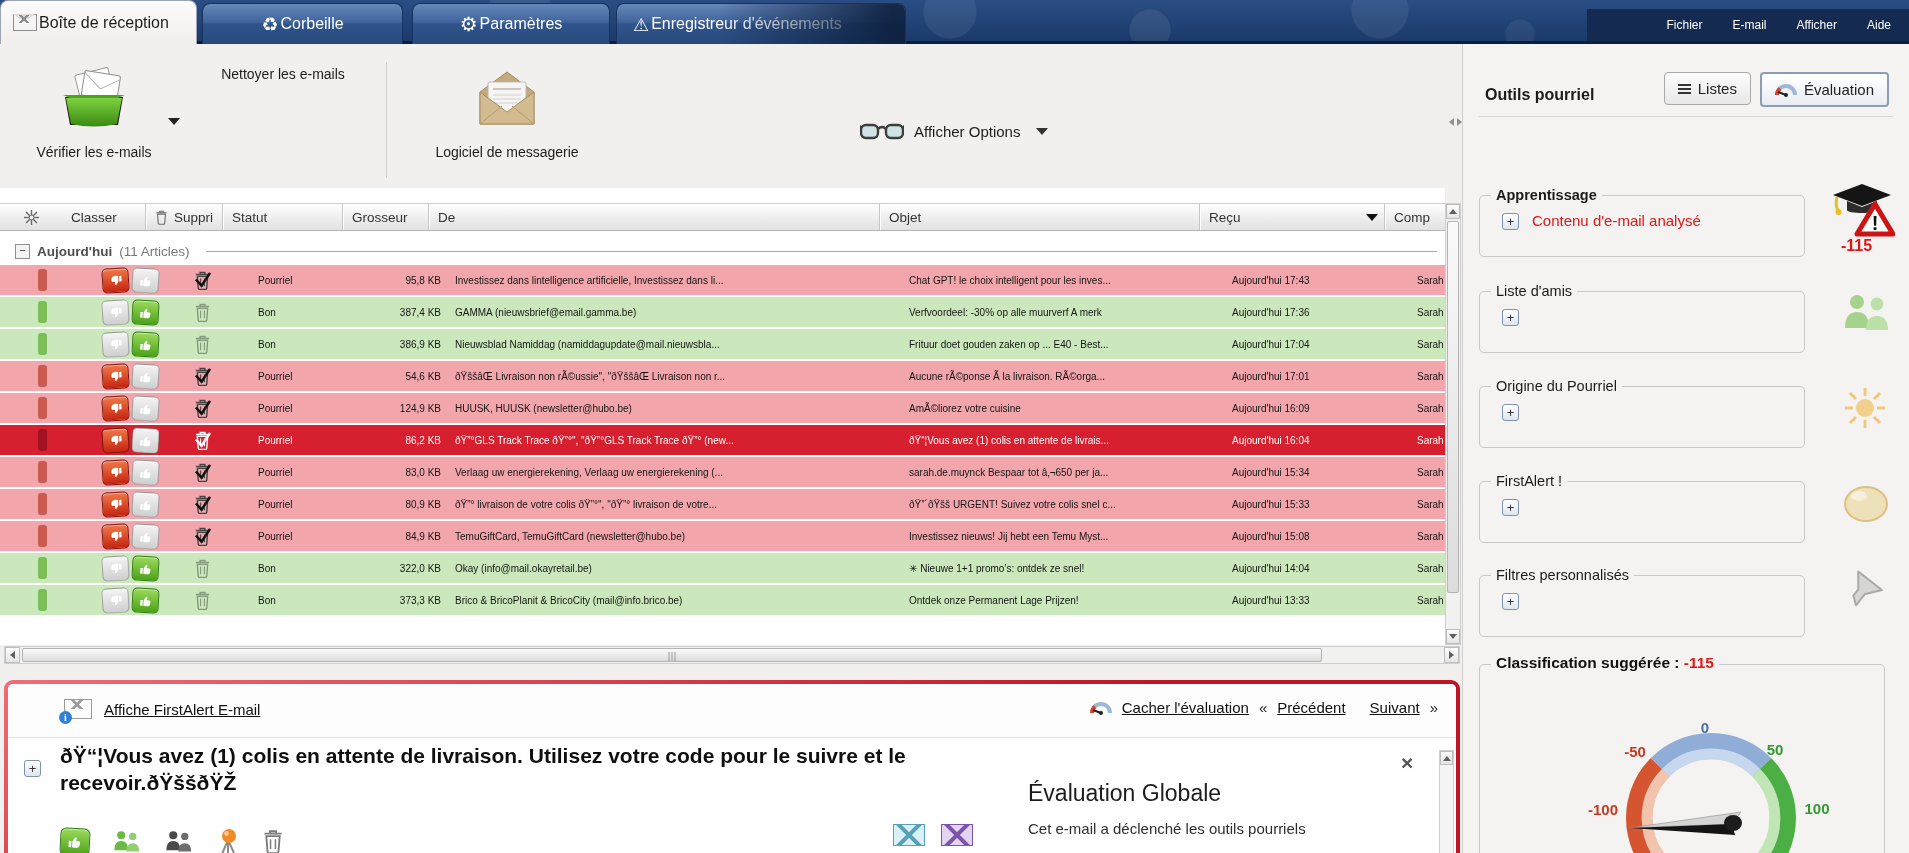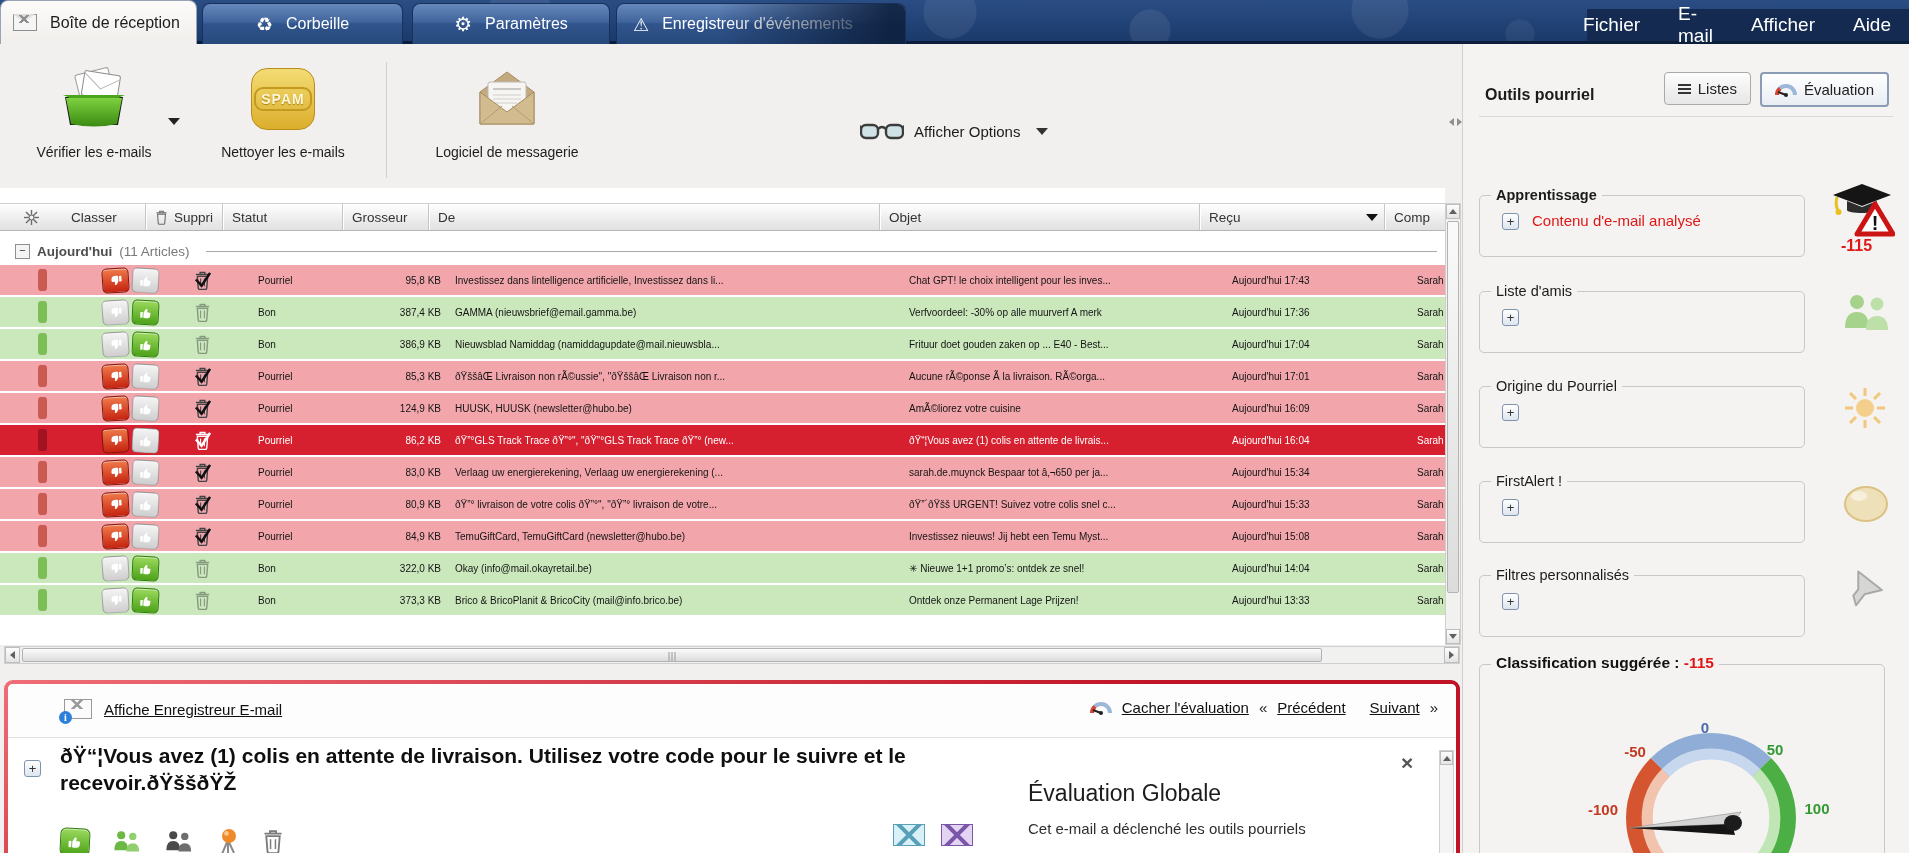--- a/index.html
+++ b/index.html
@@ -16,28 +16,28 @@
       radial-gradient(circle at 760px 34px, rgba(255,255,255,.09) 0 16px, transparent 17px),
       radial-gradient(circle at 950px 12px, rgba(255,255,255,.07) 0 26px, transparent 27px),
       radial-gradient(circle at 1150px 30px,rgba(255,255,255,.08) 0 20px, transparent 21px),
       radial-gradient(circle at 1380px 10px,rgba(255,255,255,.07) 0 28px, transparent 29px),
       radial-gradient(circle at 1520px 34px,rgba(255,255,255,.06) 0 14px, transparent 15px),
       linear-gradient(#2a4d84,#1b3a6b);
     border-bottom:3px solid #0b1e3c;box-sizing:border-box;}
   .tab{position:absolute;top:3px;height:41px;border-radius:8px 8px 0 0;
     background:linear-gradient(#6688bb 0%,#40649c 45%,#30548c 50%,#27497c 100%);
     border:1px solid #17325e;border-bottom:none;color:#fff;display:flex;align-items:center;
-    justify-content:center;gap:13px;font-size:16px;box-sizing:border-box;overflow:hidden;}
+    justify-content:center;gap:2px;font-size:16px;box-sizing:border-box;overflow:hidden;}
   .tab.active{top:0;height:44px;background:linear-gradient(#fcfbfa,#f1efec);color:#1d1d1d;
     border-color:#9aa4b4;z-index:2;justify-content:flex-start;padding-left:12px;}
   .tab-fade::after{content:"";position:absolute;inset:0;
     background:linear-gradient(90deg,transparent 35%,rgba(12,30,60,.9) 95%);}
   .menustrip{position:absolute;right:0;top:9px;width:322px;height:32px;background:#142a50;
-    display:flex;align-items:center;justify-content:flex-end;gap:38px;padding-right:18px;
-    box-sizing:border-box;color:#fff;font-size:19px;}
+    display:flex;align-items:center;justify-content:flex-end;gap:30px;padding-right:18px;
+    box-sizing:border-box;color:#fff;font-size:12px;}
   .menustrip span{cursor:default;}
 
   
   .i-env{width:22px;height:15px;background:#f5f5f5;border:1px solid #8e8e8e;position:relative;flex:none;}
   .i-env::before{content:"";position:absolute;left:-1px;top:-1px;border-left:11px solid transparent;
     border-right:11px solid transparent;border-top:8px solid #dcdcdc;}
   .i-env::after{content:"";position:absolute;left:0;top:0;width:20px;height:8px;
     background:linear-gradient(135deg,transparent 44%,#8e8e8e 45%,#8e8e8e 55%,transparent 56%),
                linear-gradient(225deg,transparent 44%,#8e8e8e 45%,#8e8e8e 55%,transparent 56%);}
   .glyph{font-family:"DejaVu Sans",sans-serif;}
@@ -252,25 +252,20 @@
                 <stop offset="1" stop-color="#3a8b12"></stop>
               </linearGradient>
             </defs>
         </svg>
       </div>
       <div>Vérifier les e-mails</div>
     </div>
     <span class="drop-arrow" style="position:absolute;left:168px;top:74px;"></span>
 
     <div class="tbtn" style="left:213px;top:22px;width:140px;">
-      <div class="ic">
-        <div class="spam-badge">
-            <b>SPAM</b>
-          </div>
-      </div>
       <div>Nettoyer les e-mails</div>
     </div>
 
     <div class="tb-divider"></div>
 
     <div class="tbtn" style="left:432px;top:22px;width:150px;">
       <div class="ic">
         <svg width="70" height="62" viewBox="0 0 70 62">
           <path d="M8 24 L35 4 L62 24 L62 56 L8 56 Z" fill="#c3a97e" stroke="#a58c60"></path>
           <rect x="16" y="14" width="38" height="34" rx="2" fill="#f7f5f1" stroke="#bbb"></rect>
@@ -461,21 +456,21 @@
         <svg class="trash" viewBox="0 0 18 21">
           <g fill="none" stroke="currentColor" stroke-width="1.5">
             <path d="M2 4.5 h14 M6.5 4.5 V2.5 h5 v2"></path>
             <path d="M3.5 6.5 h11 l-1 12.5 a1.6 1.6 0 0 1 -1.6 1.5 h-5.8 a1.6 1.6 0 0 1 -1.6 -1.5 z"></path>
             <path d="M7 9 v8 M11 9 v8" stroke-width="1.2"></path>
           </g>
           <path class="check" d="M2 10 L8 16.5 L17 3" fill="none" stroke-width="2.6"></path>
         </svg>
       </div>
       <div class="cell c-status">Pourriel</div>
-      <div class="cell c-size">85,3 KB</div>
+      <div class="cell c-size">54,6 KB</div>
       <div class="cell c-de">ðŸššâŒ Livraison non rÃ©ussie", "ðŸššâŒ Livraison non r...</div>
       <div class="cell c-objet">Aucune rÃ©ponse Ã  la livraison. RÃ©orga...</div>
       <div class="cell c-recu">Aujourd'hui 17:01</div>
       <div class="cell c-comp">Sarah</div>
     </div>
         <div class="row spam">
       <div class="cell c-classer">
         <span class="chip"></span>
         <span class="tb down">
           <svg viewBox="0 0 20 20">
@@ -839,21 +834,21 @@
     </div>
   </div>
 
   <div class="panel">
     <div class="panel-in">
       <div class="p-head">
         <div class="p-left">
           <span class="envinfo">
               <b>i</b>
             </span>
-          <a class="p-link">Affiche Enregistreur E-mail</a>
+          <a class="p-link">Affiche FirstAlert E-mail</a>
         </div>
         <div class="p-right">
           <svg class="mini-gauge" viewBox="0 0 22 14">
             <path d="M2 12 A9 9 0 0 1 20 12" fill="none" stroke="#9db7d8" stroke-width="4"></path>
             <path d="M2 12 A9 9 0 0 1 5 5.5" fill="none" stroke="#d8442c" stroke-width="4"></path>
             <path d="M11 12 L3 9" stroke="#222" stroke-width="2"></path>
             <circle cx="11" cy="12" r="2" fill="#222"></circle>
           </svg>
           <a class="p-link">Cacher l'évaluation</a>
           <span>«</span>

